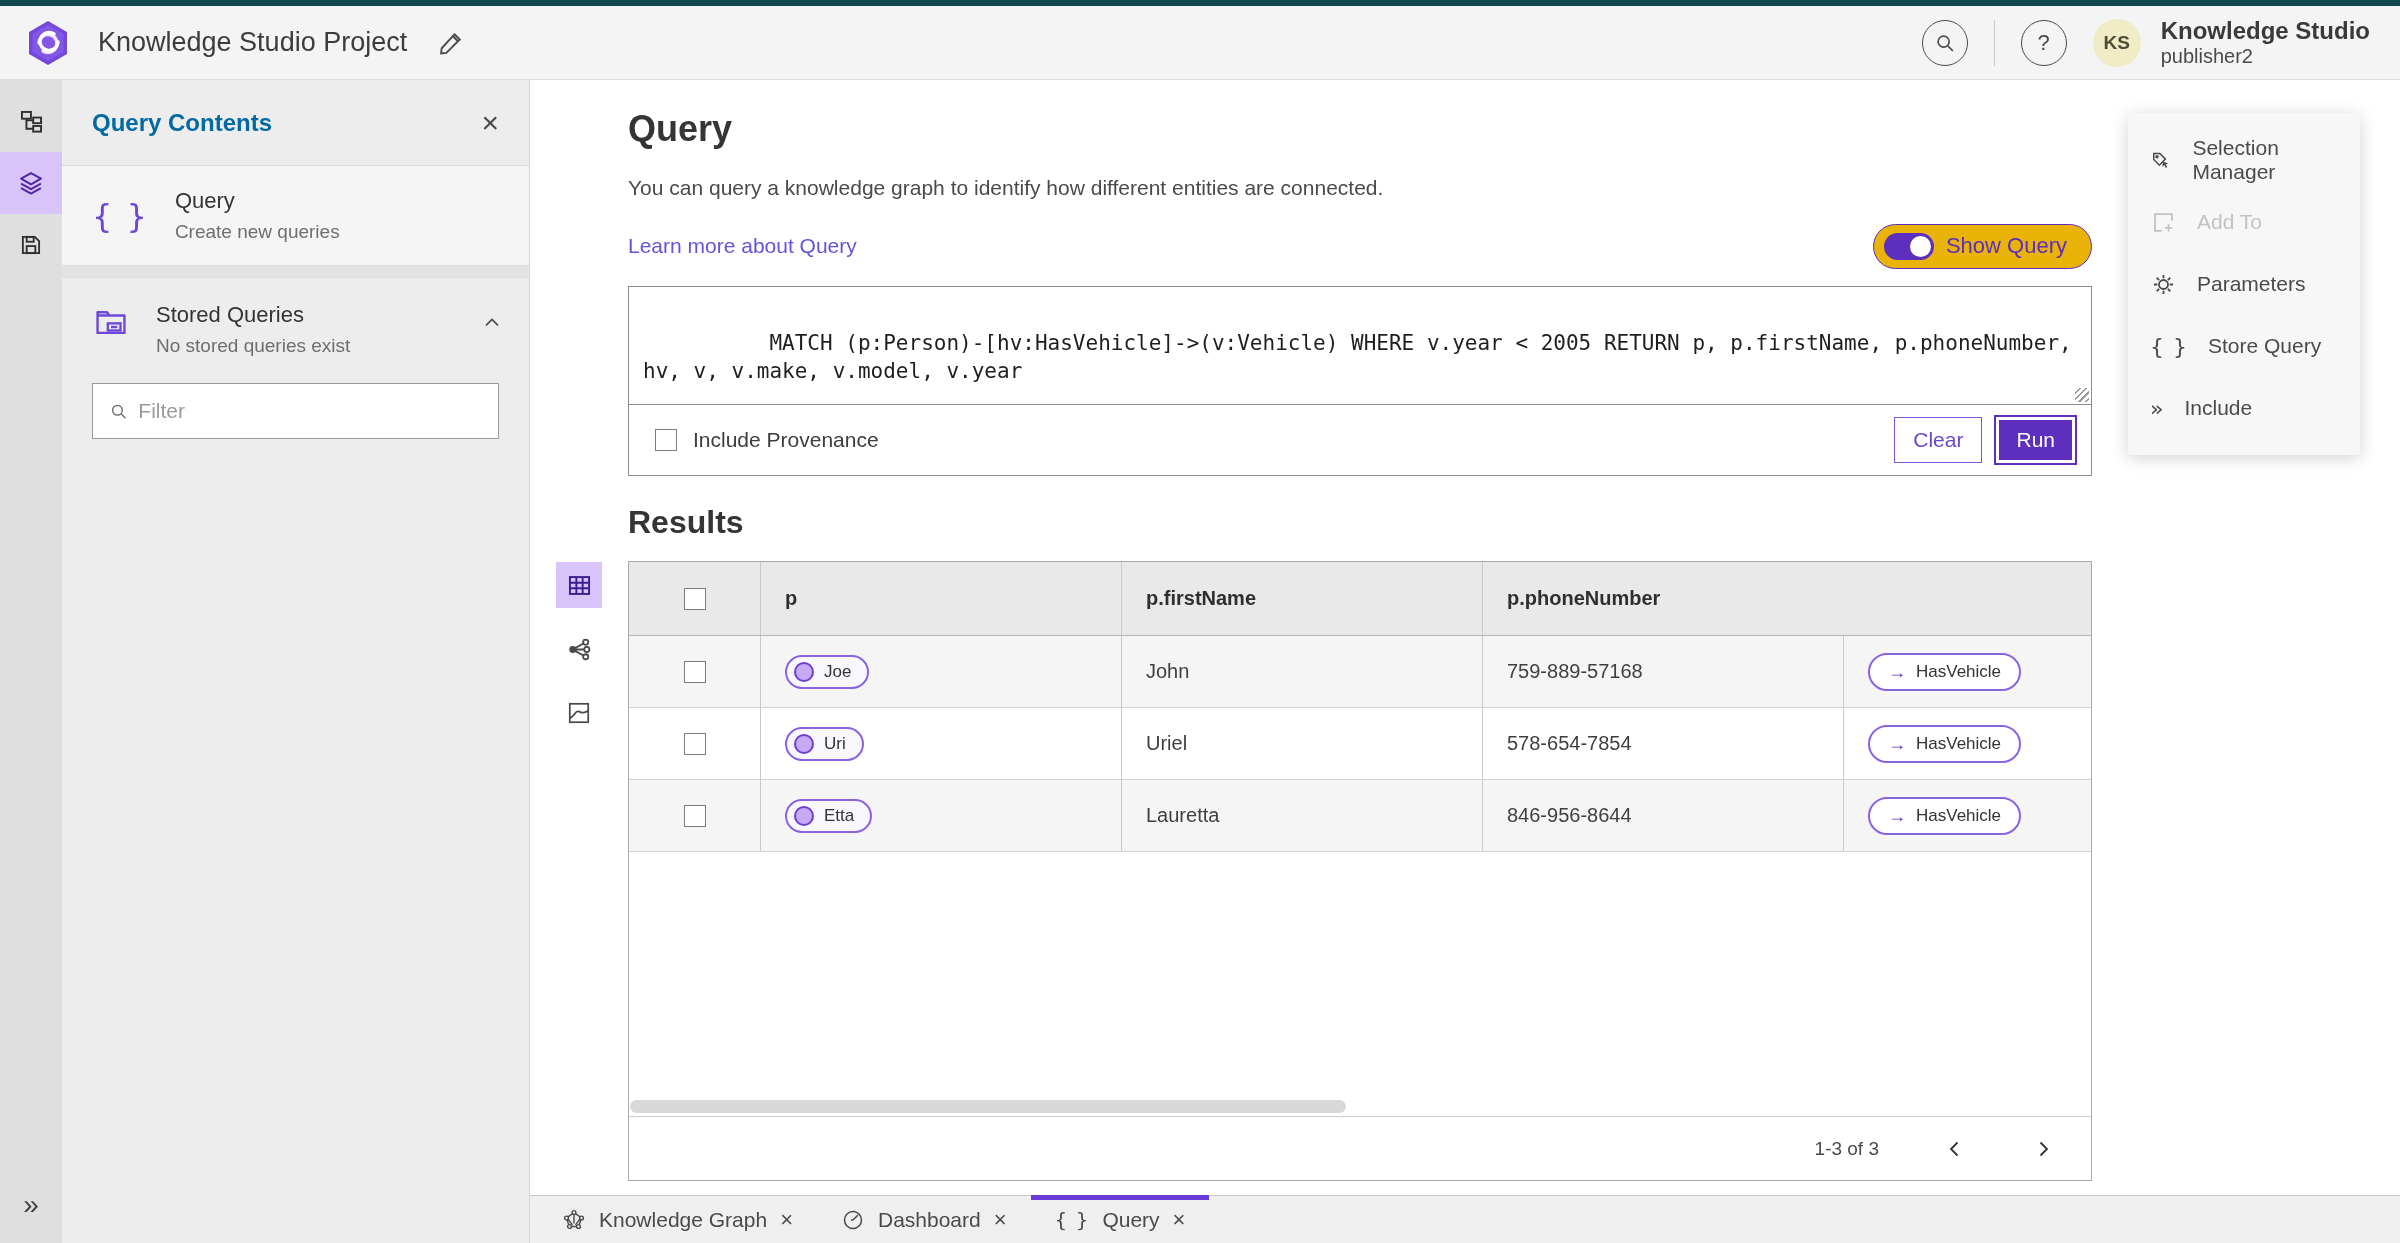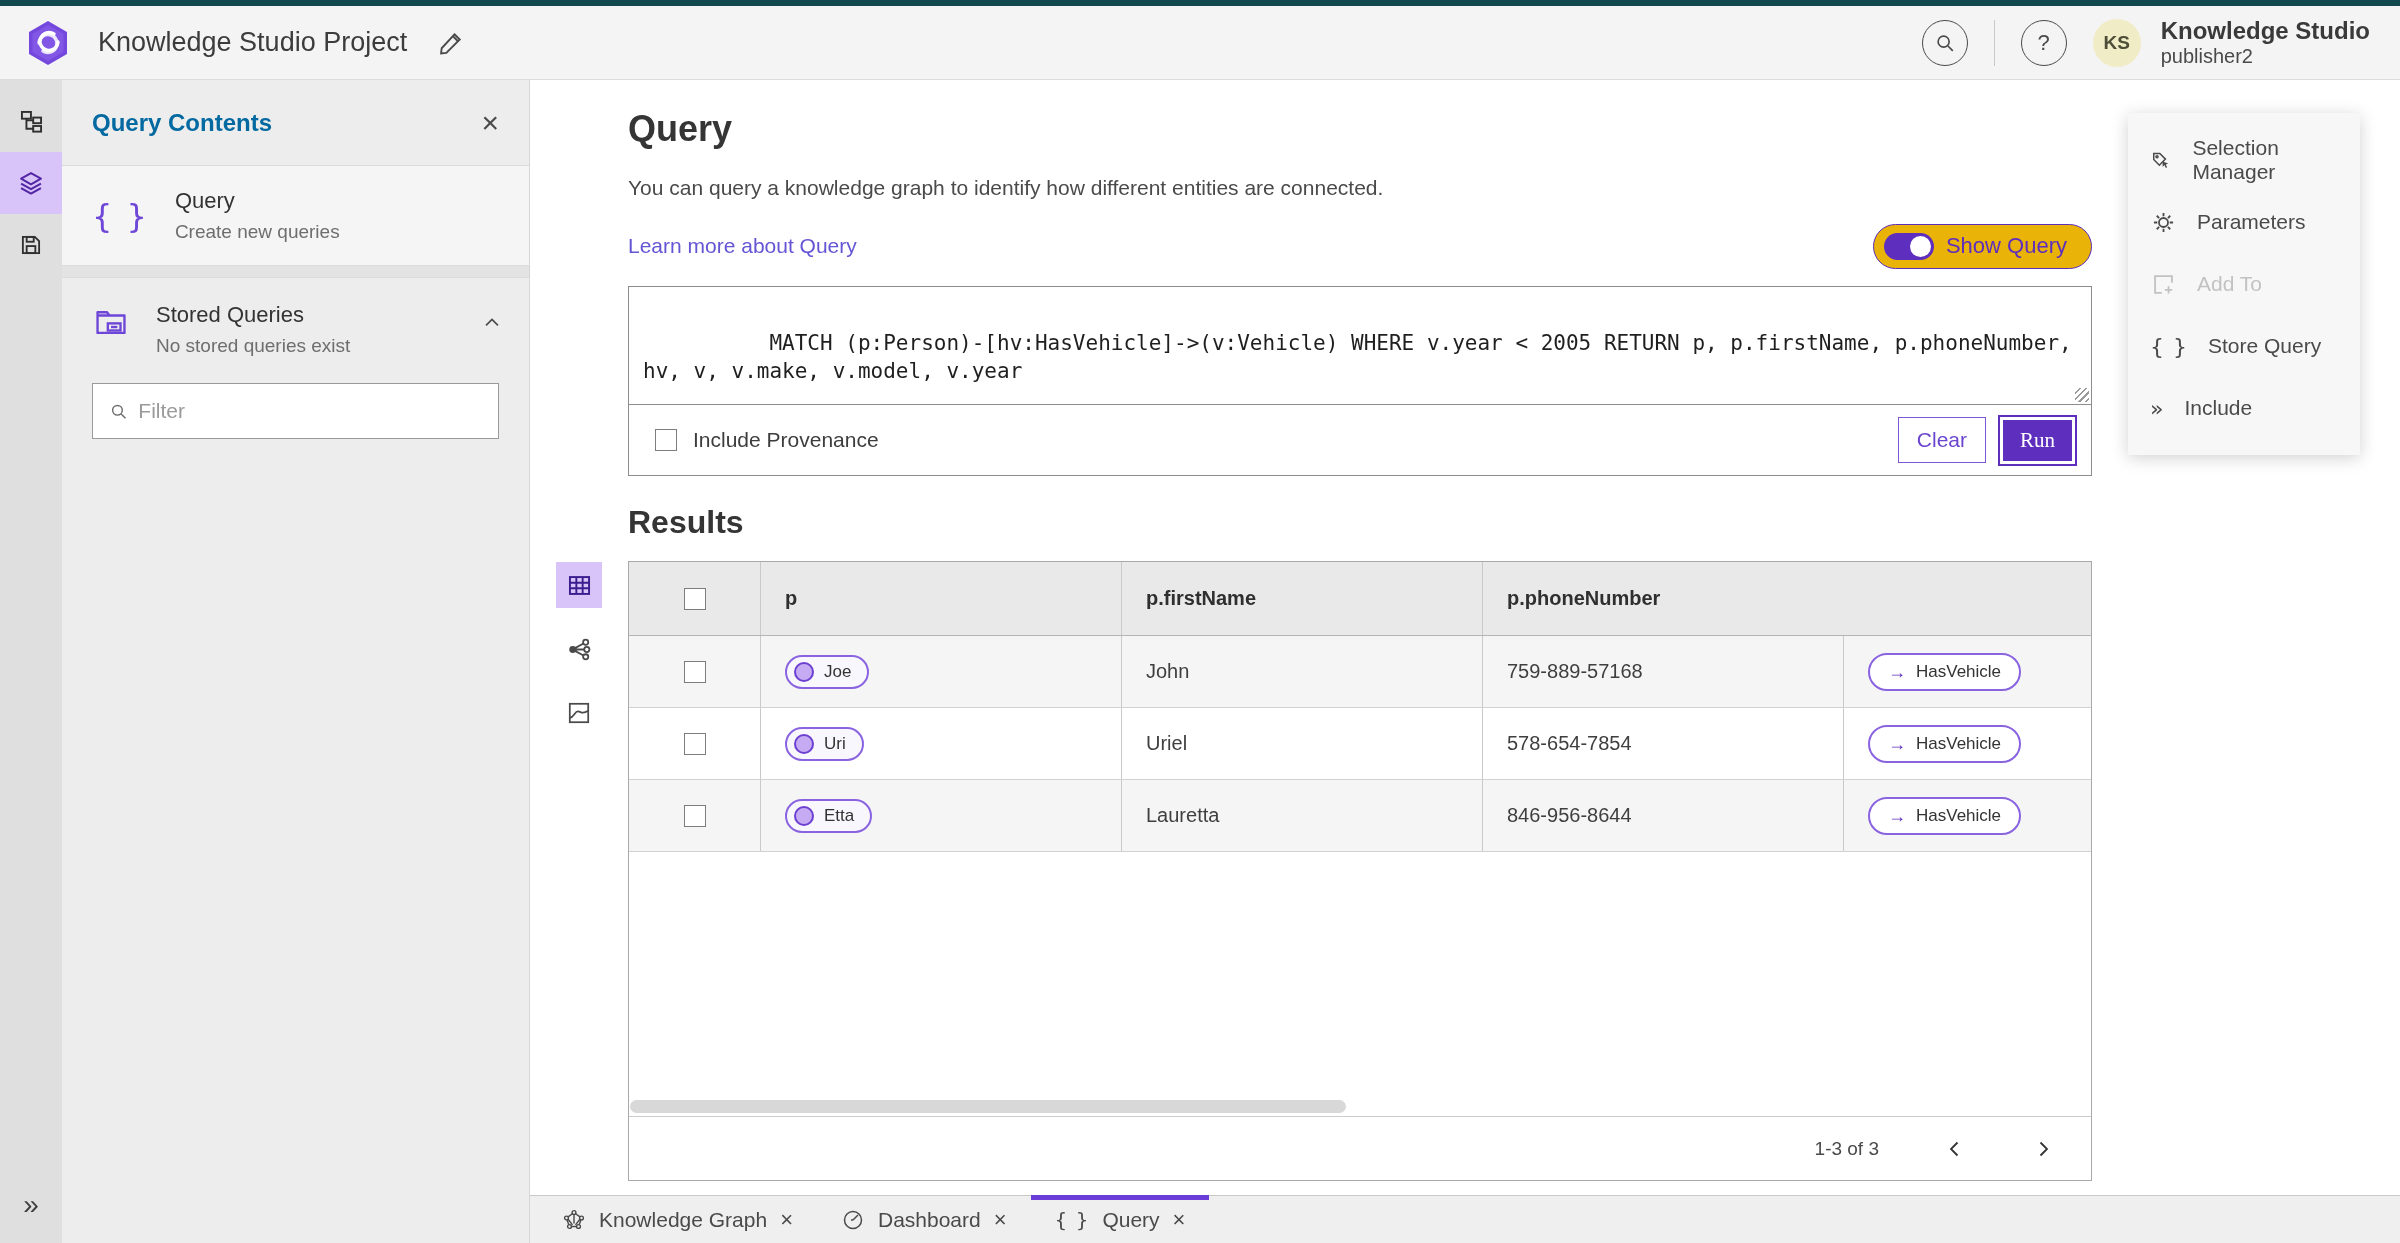--- a/index.html
+++ b/index.html
@@ -57,21 +57,21 @@
 
   .query-box { margin-top:18px; border:1px solid #8d8d8d; background:#fff; }
   .query-editor { font-family:"DejaVu Sans Mono", monospace; font-size:21px; color:#1f1f1f; line-height:1.3; padding:16px 14px; height:118px; border-bottom:1px solid #8d8d8d; position:relative; white-space:pre-wrap; cursor:text; }
   .resize-handle { position:absolute; right:2px; bottom:2px; width:14px; height:14px;
      background:repeating-linear-gradient(135deg, transparent 0 3px, #9a9a9a 3px 4.5px); cursor:nwse-resize; }
   .query-footer { height:70px; display:flex; align-items:center; padding:0 14px 0 26px; }
   .checkbox { width:22px; height:22px; border:1.5px solid #7d7d7d; background:#fff; display:inline-block; flex:0 0 auto; cursor:pointer; }
   .prov-label { font-size:21px; color:#3d3d3d; margin-left:16px; }
   .footer-btns { margin-left:auto; display:flex; align-items:center; gap:12px; }
   .btn-clear { border:1.5px solid #7b57d8; color:#6a46d0; background:#fff; font-size:21px; padding:10px 18px; cursor:pointer; font-family:"Liberation Sans", sans-serif; }
-  .btn-run { background:#5e2ebe; color:#fff; font-size:21px; padding:11px 20px; border:2px solid #5e2ebe; box-shadow: inset 0 0 0 3px #fff; cursor:pointer; font-family:Liberation Serif, serif; }
+  .btn-run { background:#5e2ebe; color:#fff; font-size:21px; padding:11px 20px; border:2px solid #5e2ebe; box-shadow: inset 0 0 0 3px #fff; cursor:pointer; font-family:Liberation Sans, sans-serif; }
 
   .results-title { font-size:32px; font-weight:700; color:#353535; margin-top:28px; }
 
   .view-rail { position:absolute; left:26px; top:482px; display:flex; flex-direction:column; gap:18px; }
   .view-btn { width:46px; height:46px; display:flex; align-items:center; justify-content:center; color:#4a4a4a; cursor:pointer; }
   .view-btn.active { background:#d8c4f8; color:#3c1d8f; }
 
   .results-card { margin-top:20px; border:1px solid #a9a9a9; height:620px; display:flex; flex-direction:column; background:#fff; }
   .thead { display:flex; background:#e9e9e9; height:74px; border-bottom:1px solid #b5b5b5; align-items:center; font-size:20px; font-weight:700; color:#2f2f2f; flex:0 0 auto; }
   .trow { display:flex; height:72px; align-items:center; font-size:20px; color:#3f3f3f; border-bottom:1px solid #d2d2d2; flex:0 0 auto; }
@@ -378,33 +378,33 @@
 
     <div class="tools-panel">
       <div class="tool-item">
         <svg width="27" height="27" viewBox="0 0 24 24" fill="none" stroke="currentColor" stroke-width="1.6">
           <path d="M4 4.5h6.5l6 6-6.5 6.5-6-6z"></path>
           <circle cx="7.5" cy="8" r="1.1"></circle>
           <path d="M13.5 13l6 2.2-2.6 1 1.4 3-1.4.7-1.4-3-2 2z" fill="currentColor" stroke="none"></path>
         </svg>
         <span>Selection Manager</span>
       </div>
+      <div class="tool-item disabled">
+        <svg width="27" height="27" viewBox="0 0 24 24" fill="none" stroke="currentColor" stroke-width="1.6">
+          <path d="M19.5 10.5v-6h-15v15h6"></path>
+          <path d="M16.5 13.5v6.5M13.2 16.8h6.6"></path>
+        </svg>
+        <span>Add To</span>
+      </div>
       <div class="tool-item">
         <svg width="27" height="27" viewBox="0 0 24 24" fill="none" stroke="currentColor" stroke-width="1.6">
           <circle cx="12" cy="12" r="4"></circle>
           <path d="M12 3.5v3M12 17.5v3M3.5 12h3M17.5 12h3M6 6l2.1 2.1M15.9 15.9L18 18M18 6l-2.1 2.1M8.1 15.9L6 18"></path>
         </svg>
         <span>Parameters</span>
-      </div>
-      <div class="tool-item disabled">
-        <svg width="27" height="27" viewBox="0 0 24 24" fill="none" stroke="currentColor" stroke-width="1.6">
-          <path d="M19.5 10.5v-6h-15v15h6"></path>
-          <path d="M16.5 13.5v6.5M13.2 16.8h6.6"></path>
-        </svg>
-        <span>Add To</span>
       </div>
       <div class="tool-item">
         <span class="tool-glyph">{ }</span>
         <span>Store Query</span>
       </div>
       <div class="tool-item">
         <span class="tool-glyph">»</span>
         <span>Include</span>
       </div>
     </div>

